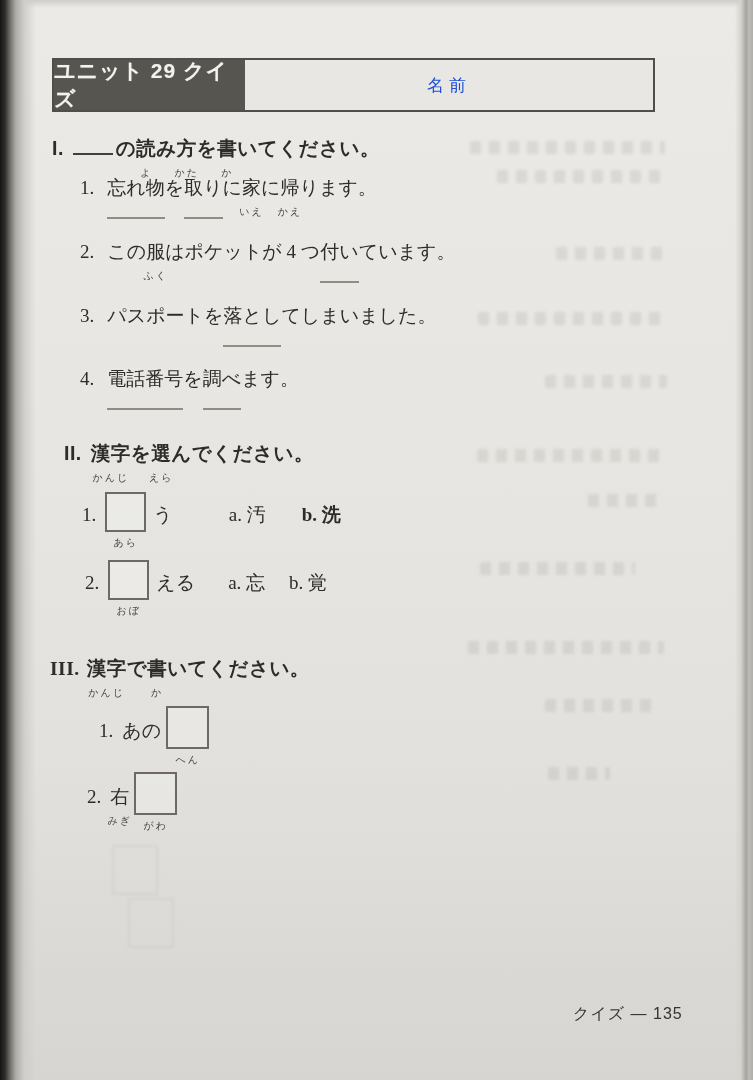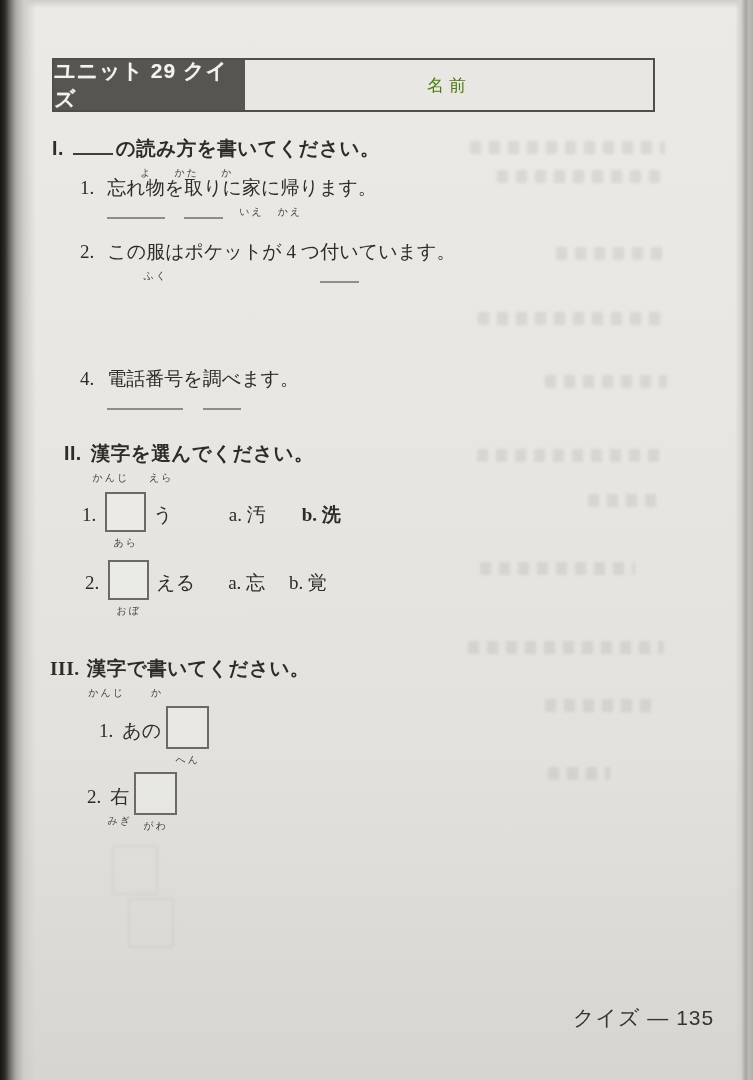--- a/index.html
+++ b/index.html
@@ -22,21 +22,21 @@
     filter:blur(1.6px);opacity:.42;}
   .ghost.box{height:46px;width:42px;background:none;border:2px solid rgba(140,138,130,.35);opacity:.35;}
 
   
   .header{position:absolute;left:52px;top:58px;width:603px;height:54px;display:flex;
     border:2px solid #504e48;box-sizing:border-box;background:#e8e7e3;}
   .header-dark{width:191px;background:#57554f;color:#f3f2ee;display:flex;align-items:center;justify-content:center;
     font-family:"Liberation Sans","DejaVu Sans",sans-serif;font-weight:700;font-size:21px;letter-spacing:1px;
     text-shadow:0 0 1px rgba(255,255,255,.35);}
   .header-name{flex:1;display:flex;align-items:center;justify-content:center;
-    font-family:Liberation Mono, monospace;font-size:17px;color:#4d7c0f;letter-spacing:5px;}
+    font-family:Liberation Mono, monospace;font-size:17px;color:#1d4ed8;letter-spacing:5px;}
 
   
   .line{position:absolute;font-size:19px;line-height:23px;white-space:nowrap;}
   .heading{font-family:"Liberation Sans","DejaVu Sans",sans-serif;font-weight:700;font-size:19.5px;letter-spacing:.5px;}
   .seg{position:relative;display:inline-block;}
   .seg.u{border-bottom:2px solid #918d83;padding-bottom:18px;}
   .rb{position:absolute;top:100%;left:50%;transform:translateX(-50%);margin-top:1px;
     font-size:10px;letter-spacing:2px;color:#47453f;font-weight:400;
     font-family:"Liberation Serif","DejaVu Serif",serif;white-space:nowrap;}
   .seg.blank{width:40px;height:15px;border-bottom:2px solid #413f3b;margin:0 3px;vertical-align:baseline;}
@@ -51,21 +51,21 @@
   #L-s1q3{left:80px;top:304px;}
   #L-s1q4{left:80px;top:367px;}
   #L-s2h {left:52px;top:442px;}
   #L-s2q1{left:82px;top:492px;}
   #L-s2q2{left:85px;top:560px;}
   #L-s3h {left:50px;top:657px;}
   #L-s3q1{left:99px;top:706px;text-align:center;}
   #L-s3q2{left:87px;top:772px;}
 
   .footer{position:absolute;left:573px;top:1004px;
-    font-family:"Liberation Sans","DejaVu Sans",sans-serif;font-size:21px;color:#36342f;letter-spacing:1px;}
+    font-family:"Liberation Sans","DejaVu Sans",sans-serif;font-size:16px;color:#36342f;letter-spacing:1px;}
 </style>
 </head>
 <body>
 
 <div class="page">
 
   <div class="edge-top"></div>
   <div class="edge-left"></div>
   <div class="edge-right"></div>
 
@@ -90,20 +90,21 @@
       <span>ユニット 29 クイズ</span>
     </div>
     <div class="header-name">
       <span>名前</span>
     </div>
   </div>
 
   <div class="line heading" id="L-s1h"><span class="seg" style="margin-right: 6px;"><span class="mt">I.</span></span><span class="seg blank"></span><span class="seg"><span class="mt">の</span></span><span class="seg"><span class="mt">読</span><span class="rb">よ</span></span><span class="seg"><span class="mt">み</span></span><span class="seg"><span class="mt">方</span><span class="rb">かた</span></span><span class="seg"><span class="mt">を</span></span><span class="seg"><span class="mt">書</span><span class="rb">か</span></span><span class="seg"><span class="mt">いてください。</span></span></div>
   <div class="line" id="L-s1q1"><span class="seg" style="margin-right: 13px;"><span class="mt">1.</span></span><span class="seg u"><span class="mt">忘れ物</span></span><span class="seg"><span class="mt">を</span></span><span class="seg u"><span class="mt">取り</span></span><span class="seg"><span class="mt">に</span></span><span class="seg"><span class="mt">家</span><span class="rb">いえ</span></span><span class="seg"><span class="mt">に</span></span><span class="seg"><span class="mt">帰</span><span class="rb">かえ</span></span><span class="seg"><span class="mt">ります。</span></span></div>
   <div class="line" id="L-s1q2"><span class="seg" style="margin-right: 13px;"><span class="mt">2.</span></span><span class="seg"><span class="mt">この</span></span><span class="seg"><span class="mt">服</span><span class="rb">ふく</span></span><span class="seg"><span class="mt">はポケットが 4 つ</span></span><span class="seg u"><span class="mt">付い</span></span><span class="seg"><span class="mt">ています。</span></span></div>
+  <div class="line" id="L-s1q3"><span class="seg" style="margin-right: 13px;"><span class="mt">3.</span></span><span class="seg"><span class="mt">パスポートを</span></span><span class="seg u"><span class="mt">落とし</span></span><span class="seg"><span class="mt">てしまいました。</span></span></div>
   <div class="line" id="L-s1q4"><span class="seg" style="margin-right: 13px;"><span class="mt">4.</span></span><span class="seg u"><span class="mt">電話番号</span></span><span class="seg"><span class="mt">を</span></span><span class="seg u"><span class="mt">調べ</span></span><span class="seg"><span class="mt">ます。</span></span></div>
 
   <div class="line heading" id="L-s2h"><span class="seg" style="margin-right: 9px; margin-left: 12px;"><span class="mt">II.</span></span><span class="seg"><span class="mt">漢字</span><span class="rb">かんじ</span></span><span class="seg"><span class="mt">を</span></span><span class="seg"><span class="mt">選</span><span class="rb">えら</span></span><span class="seg"><span class="mt">んでください。</span></span></div>
   <div class="line" id="L-s2q1"><span class="seg" style="margin-right: 4px;"><span class="mt">1.</span></span><span class="seg box"><span class="rb">あら</span></span><span class="seg"><span class="mt">う</span></span><span class="seg" style="margin-left: 56px;"><span class="mt">a. 汚</span></span><span class="seg" style="margin-left: 36px; font-weight: bold;"><span class="mt">b. 洗</span></span></div>
   <div class="line" id="L-s2q2"><span class="seg" style="margin-right: 4px;"><span class="mt">2.</span></span><span class="seg box"><span class="rb">おぼ</span></span><span class="seg"><span class="mt">える</span></span><span class="seg" style="margin-left: 33px;"><span class="mt">a. 忘</span></span><span class="seg" style="margin-left: 24px;"><span class="mt">b. 覚</span></span></div>
 
   <div class="line heading" id="L-s3h"><span class="seg" style="margin-right: 7px; font-family: Liberation Serif, serif;"><span class="mt">III.</span></span><span class="seg"><span class="mt">漢字</span><span class="rb">かんじ</span></span><span class="seg"><span class="mt">で</span></span><span class="seg"><span class="mt">書</span><span class="rb">か</span></span><span class="seg"><span class="mt">いてください。</span></span></div>
   <div class="line s3" id="L-s3q1"><span class="seg" style="margin-right: 9px;"><span class="mt">1.</span></span><span class="seg"><span class="mt">あの</span></span><span class="seg box"><span class="rb">へん</span></span></div>
   <div class="line s3" id="L-s3q2"><span class="seg" style="margin-right: 9px;"><span class="mt">2.</span></span><span class="seg"><span class="mt">右</span><span class="rb">みぎ</span></span><span class="seg box"><span class="rb">がわ</span></span></div>
 

